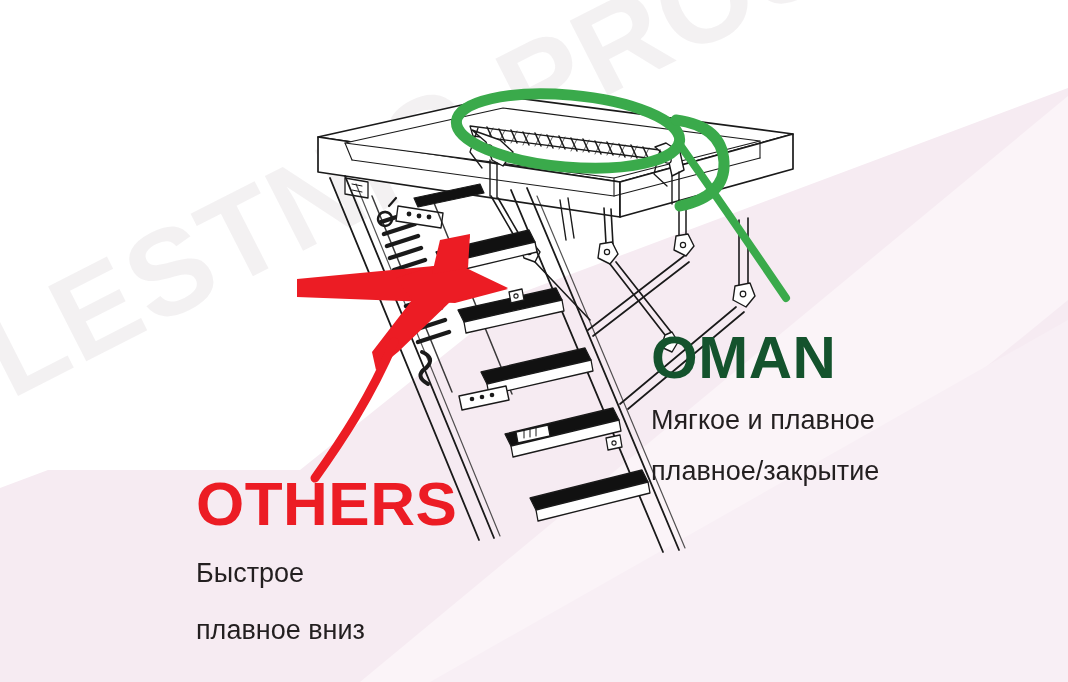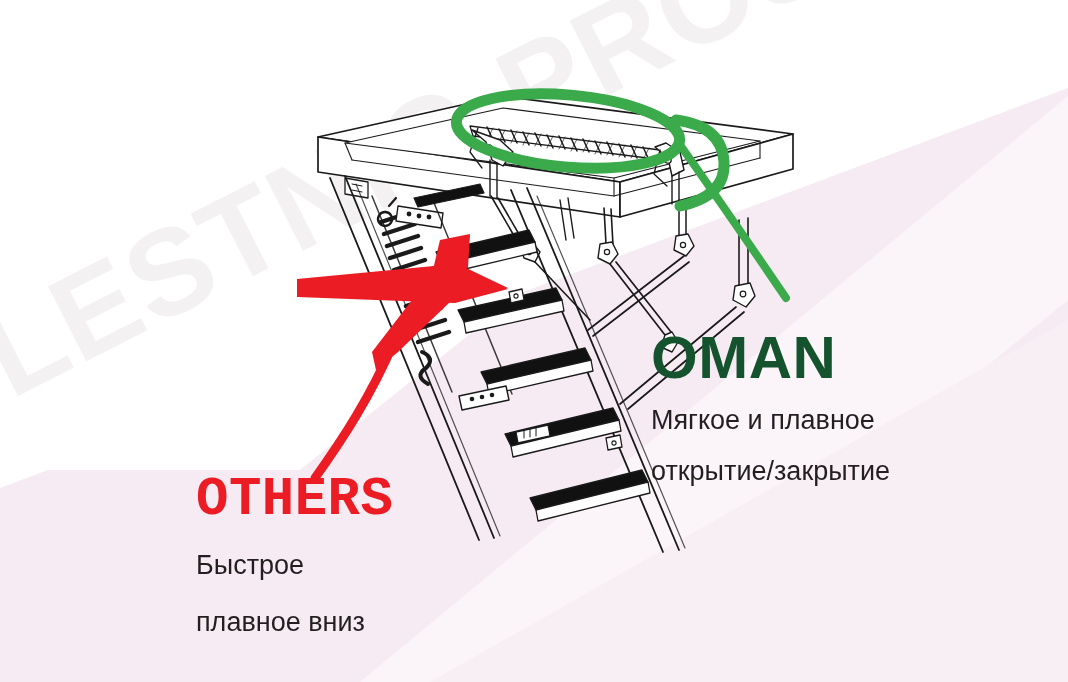--- a/index.html
+++ b/index.html
@@ -74,23 +74,22 @@
   #callout-oman .title{
     color:#14532d;
     font-size:60px;
     letter-spacing:0.5px;
   }
   #callout-oman .sub{margin-top:13px;}
 
   #callout-others{left:196px;top:473px;}
   #callout-others .title{
     color:#EC1C24;
-    font-size:54px;
+    font-size:62px;
     letter-spacing:0.5px;
-    font-family:Liberation Mono, monospace;
   }
   #callout-others .sub{margin-top:19px;}
 </style>
 </head>
 <body>
 
 <div id="stage">
 
   <div class="bg-layer">
     <svg class="bg-svg" viewBox="0 0 1068 682" preserveAspectRatio="none">
@@ -285,21 +284,21 @@
 
       <path d="M 394,342 C 370,398 342,440 315,478" fill="none" stroke="#EC1C24" stroke-width="9" stroke-linecap="round"></path>
 
       <path d="M 440,240 L 470,234 L 468,268 L 432,274 Z" fill="#EC1C24"></path>
     </g>
   </svg>
 
   <div class="callout" id="callout-oman">
     <div class="title">OMAN</div>
     <div class="sub">Мягкое и плавное</div>
-    <div class="sub">открытие/закрытие</div>
+    <div class="sub">плавное/закрытие</div>
   </div>
 
   <div class="callout" id="callout-others">
     <div class="title">OTHERS</div>
     <div class="sub">Быстрое</div>
     <div class="sub">плавное вниз</div>
   </div>
 
 </div>
 

